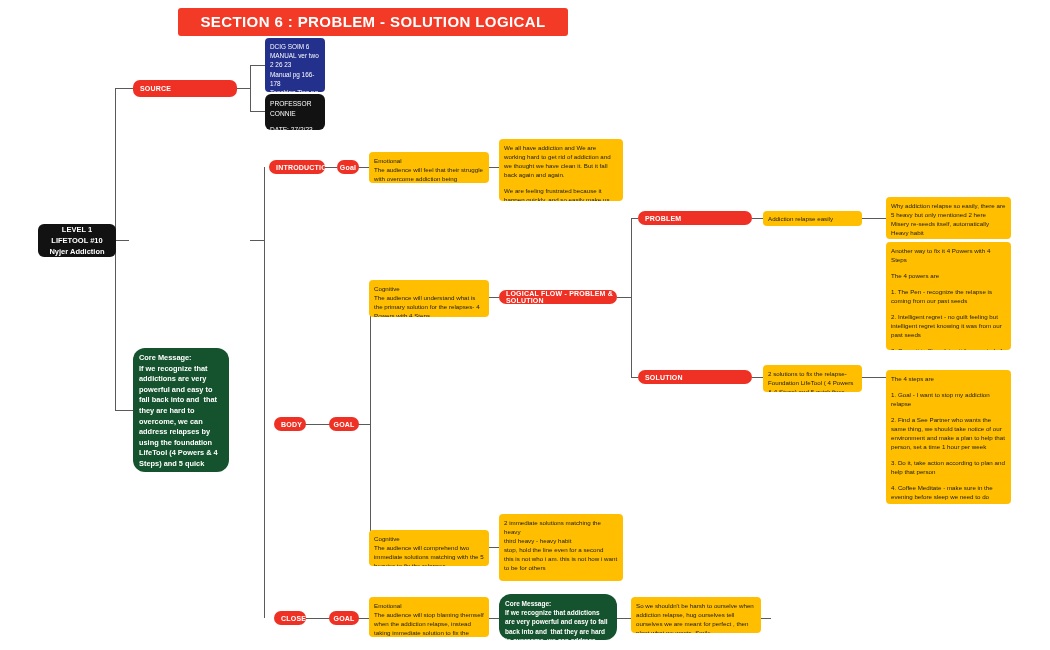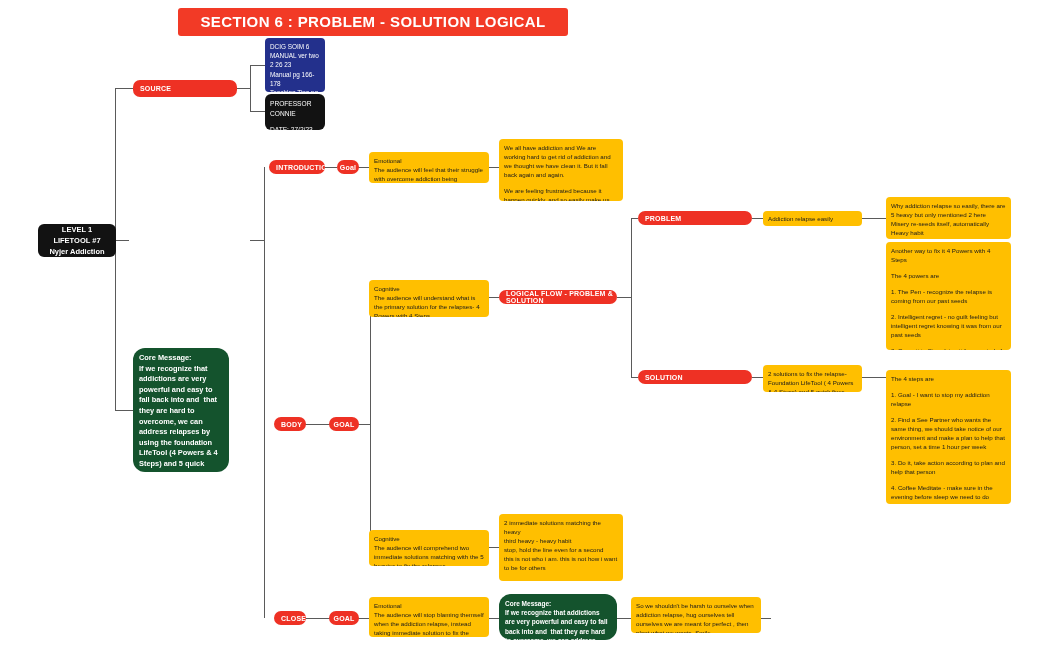--- a/index.html
+++ b/index.html
@@ -142,21 +142,21 @@
   <div class="ln h" style="left:488px; top:547px; width:11px;"></div>
 
   <div class="ln h" style="left:305px; top:618px; width:25px;"></div>
   <div class="ln h" style="left:358px; top:618px; width:12px;"></div>
   <div class="ln h" style="left:488px; top:618px; width:11px;"></div>
   <div class="ln h" style="left:617px; top:618px; width:14px;"></div>
   <div class="ln h" style="left:761px; top:618px; width:10px;"></div>
 
   <div class="node dark" style="left:38px; top:224px; width:78px; height:33px;">
     <span>LEVEL 1</span>
-    <span>LIFETOOL #7</span>
+    <span>LIFETOOL #10</span>
     <span>Nyjer Addiction</span>
   </div>
 
   <div class="node cyan" style="left:133px; top:348px; width:96px; height:124px; white-space:pre-wrap;">Core Message:
 If we recognize that addictions are very powerful and easy to fall back into and  that they are hard to overcome, we can address relapses by using the foundation LifeTool (4 Powers &amp; 4 Steps) and 5 quick fixes to fix it.</div>
 
   <div class="node red" style="left:133px; top:80px; width:104px; height:17px;">
     <span>SOURCE</span>
   </div>
 

